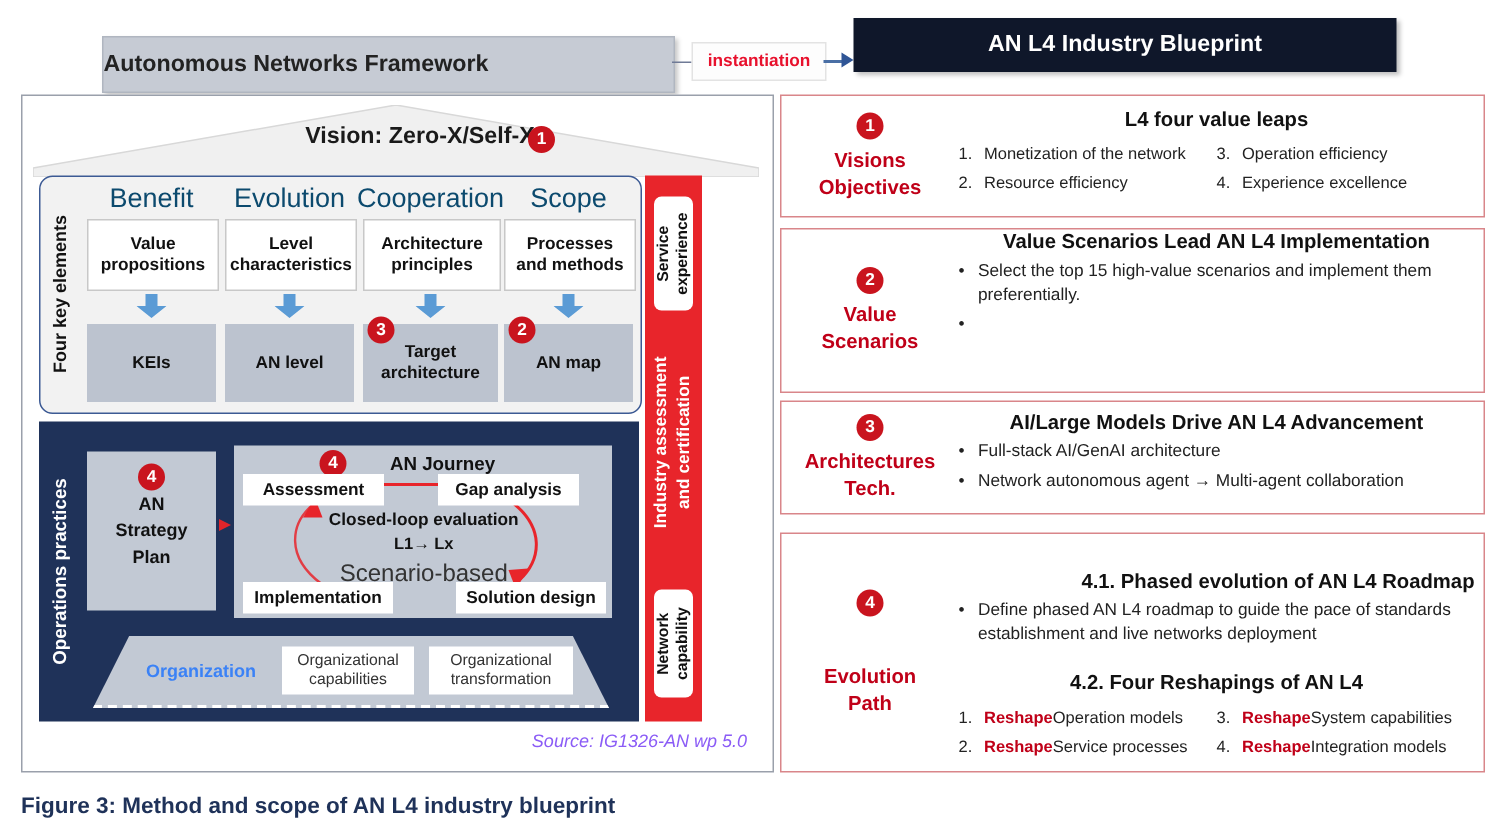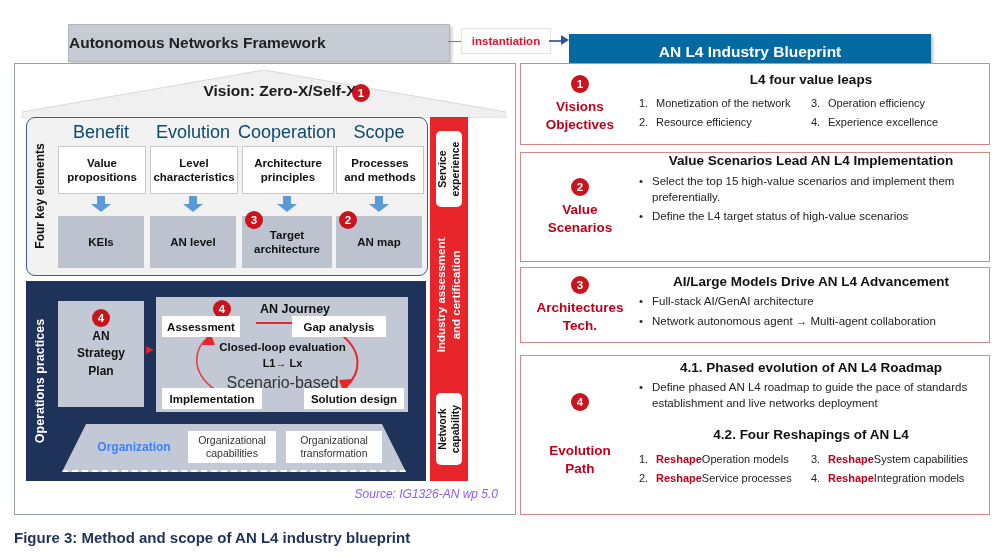--- a/index.html
+++ b/index.html
@@ -11,21 +11,21 @@
   #anf-header{left:68px;top:24px;width:380px;height:36px;background:#c6cbd4;
       border:1px solid #b0b6c0;display:flex;align-items:center;
       font-weight:bold;font-size:15.5px;color:#222;box-shadow:2px 2px 3px rgba(0,0,0,.22);}
   #connector-line{left:448px;top:41px;width:14px;height:1px;background:#6f7a96;}
   #instantiation{left:461px;top:28px;width:88px;height:24px;background:#fdfdfd;
       border:1px solid #e3e3e3;display:flex;align-items:center;justify-content:center;
       color:#e8112d;font-weight:bold;font-size:11.5px;}
   #arrow-line{left:549px;top:40px;width:14px;height:2px;background:#4a6fa5;}
   #arrow-head{left:561px;top:35px;width:0;height:0;border-left:8px solid #2f5596;
       border-top:5px solid transparent;border-bottom:5px solid transparent;}
-  #blueprint-header{left:569px;top:34px;width:362px;height:36px;background:#0369a1;
+  #blueprint-header{left:569px;top:12px;width:362px;height:36px;background:#0f172a;
       display:flex;align-items:center;justify-content:center;color:#fff;font-weight:bold;
       font-size:15.5px;box-shadow:2px 2px 3px rgba(0,0,0,.25);}
 
   
   #left-panel{left:14px;top:63px;width:500px;height:450px;border:1px solid #9aa0ab;background:#fff;}
 
   #roof{left:22px;top:70px;width:484px;height:48px;}
   #vision-label{left:150px;top:79px;width:260px;height:24px;display:flex;align-items:center;
       justify-content:center;font-weight:bold;font-size:15.5px;color:#1a1a1a;white-space:nowrap;}
 
@@ -211,21 +211,21 @@
   <path d="M100 26 L146 26" stroke="#e8252b" stroke-width="2" fill="none"></path>
   <polygon points="146,21 158,26 146,31" fill="#e8252b"></polygon>
   <path d="M100 100 L60 100" stroke="#e8252b" stroke-width="2" fill="none"></path>
   <polygon points="60,95 48,100 60,105" fill="#e8252b"></polygon>
   <path d="M183 36 C208 54 205 76 190 90" stroke="#e8252b" stroke-width="2" fill="none"></path>
   <polygon points="196,82 188,96 183,83" fill="#e8252b"></polygon>
   <path d="M58 92 C34 74 38 52 52 40" stroke="#e8252b" stroke-width="1.6" fill="none" opacity="0.85"></path>
   <polygon points="46,48 54,35 59,48" fill="#e8252b"></polygon>
 </svg>
 
-<div class="journey-node" style="left:162px;top:316px;width:78px;">Assessment</div>
+<div class="journey-node" style="left:162px;top:316px;width:94px;">Assessment</div>
 <div class="journey-node" style="left:292px;top:316px;width:94px;">Gap analysis</div>
 <div class="journey-text" id="cl-eval">Closed-loop evaluation</div>
 <div class="journey-text" id="l1lx">L1→ Lx</div>
 <div class="journey-text" id="scen-based">Scenario-based</div>
 <div class="journey-node" style="left:162px;top:388px;width:100px;">Implementation</div>
 <div class="journey-node" style="left:304px;top:388px;width:100px;">Solution design</div>
 
 <div class="abs" id="org-trapezoid"></div>
 <div class="abs" id="org-label">Organization</div>
 <div class="org-card" style="left:188px;width:88px;">
@@ -289,21 +289,20 @@
   </div>
   <div class="rbox-body">
     <div class="rhead" style="">Value Scenarios Lead AN L4 Implementation</div>
     <div style="margin-top:6px;padding-right:8px;">
       <div class="bullet-row">
           <span class="bul">•</span>
           <span>Select the top 15 high-value scenarios and implement them preferentially.</span>
         </div>
       <div class="bullet-row">
           <span class="bul">•</span>
-          <span>Define the L4 target status of high-value scenarios</span>
         </div>
     </div>
   </div>
 </div>
 
 <div class="rbox" style="top:267px;height:74px;">
   <div class="rbox-left">
     <div class="badge-inline">3</div>
     <div class="rtitle">Architectures<br>Tech.</div>
   </div>
@@ -321,21 +320,21 @@
     </div>
   </div>
 </div>
 
 <div class="rbox" style="top:355px;height:158px;">
   <div class="rbox-left">
     <div class="badge-inline">4</div>
     <div class="rtitle" style="margin-top:26px;">Evolution<br>Path</div>
   </div>
   <div class="rbox-body">
-    <div class="rhead" style="margin-top:4px;">4.1. Phased evolution of AN L4 Roadmap</div>
+    <div class="rhead" style="margin-top:24px;text-align:right;">4.1. Phased evolution of AN L4 Roadmap</div>
     <div style="margin-top:5px;padding-right:10px;">
       <div class="bullet-row">
           <span class="bul">•</span>
           <span>Define phased AN L4 roadmap to guide the pace of standards establishment and live networks deployment</span>
         </div>
     </div>
     <div class="rhead" style="margin-top:16px;">4.2. Four Reshapings of AN L4</div>
     <div class="num-grid" style="margin-top:6px;">
       <div class="ncol">
         <div class="num-item">

